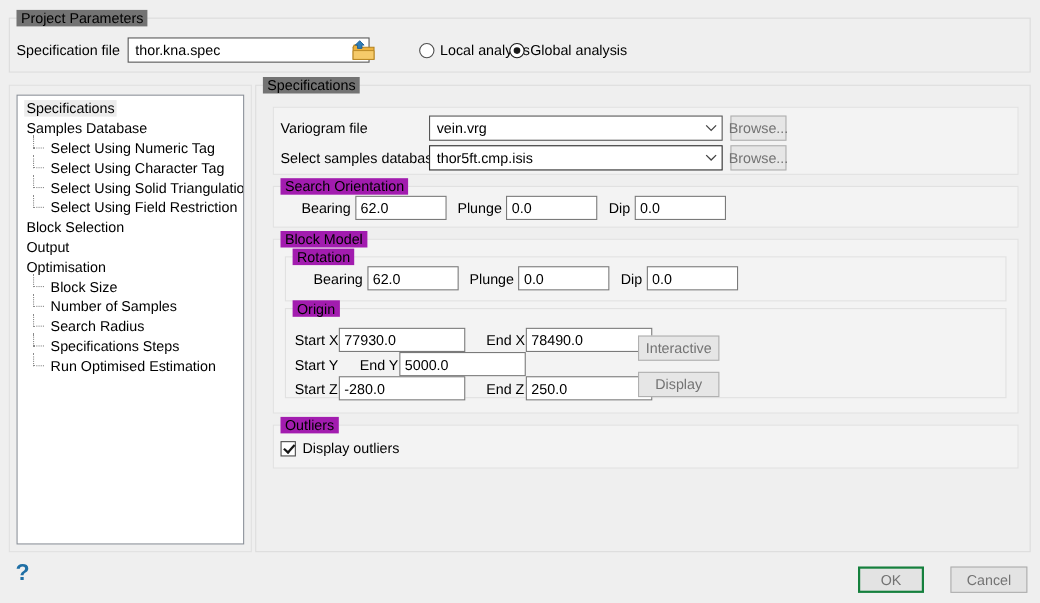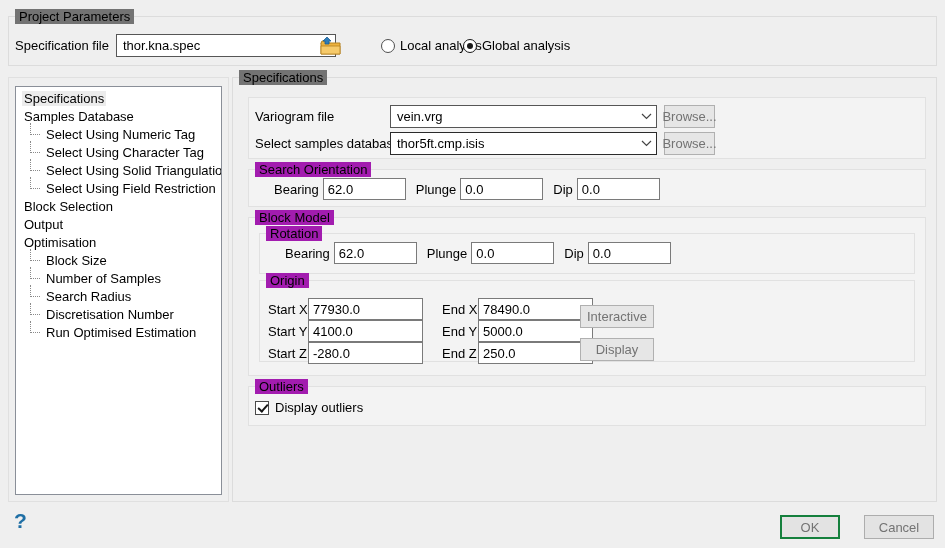--- a/index.html
+++ b/index.html
@@ -174,21 +174,21 @@
         <div class="tree-item indent"><span class="guide"></span><span class="tree-label">Select Using Numeric Tag</span></div>
         <div class="tree-item indent"><span class="guide"></span><span class="tree-label">Select Using Character Tag</span></div>
         <div class="tree-item indent"><span class="guide"></span><span class="tree-label">Select Using Solid Triangulation</span></div>
         <div class="tree-item indent"><span class="guide"></span><span class="tree-label">Select Using Field Restriction</span></div>
         <div class="tree-item"><span class="tree-label">Block Selection</span></div>
         <div class="tree-item"><span class="tree-label">Output</span></div>
         <div class="tree-item"><span class="tree-label">Optimisation</span></div>
         <div class="tree-item indent"><span class="guide"></span><span class="tree-label">Block Size</span></div>
         <div class="tree-item indent"><span class="guide"></span><span class="tree-label">Number of Samples</span></div>
         <div class="tree-item indent"><span class="guide"></span><span class="tree-label">Search Radius</span></div>
-        <div class="tree-item indent"><span class="guide"></span><span class="tree-label">Discretisation Number</span></div>
+        <div class="tree-item indent"><span class="guide"></span><span class="tree-label">Specifications Steps</span></div>
         <div class="tree-item indent"><span class="guide"></span><span class="tree-label">Run Optimised Estimation</span></div>
       </div>
   </div>
 
   <div class="groupbox" id="spec-box">
     <span class="gb-label">Specifications</span>
 
     <div class="section" id="files-panel">
       <div class="file-row">
         <span class="label">Variogram file</span>
@@ -247,21 +247,20 @@
         <span class="gb-label">Origin</span>
         <div class="origin-rows">
           <div class="origin-row">
             <span class="label lab-start">Start X</span>
             <input type="text" class="w115" value="77930.0" style="">
             <span class="label lab-end">End X</span>
             <input type="text" class="w115" value="78490.0" style="">
           </div>
           <div class="origin-row">
             <span class="label lab-start">Start Y</span>
-            <input type="text" class="w115" value="4100.0" style="">
             <span class="label lab-end">End Y</span>
             <input type="text" class="w115" value="5000.0" style="">
           </div>
           <div class="origin-row">
             <span class="label lab-start">Start Z</span>
             <input type="text" class="w115" value="-280.0" style="">
             <span class="label lab-end">End Z</span>
             <input type="text" class="w115" value="250.0" style="">
           </div>
         </div>

